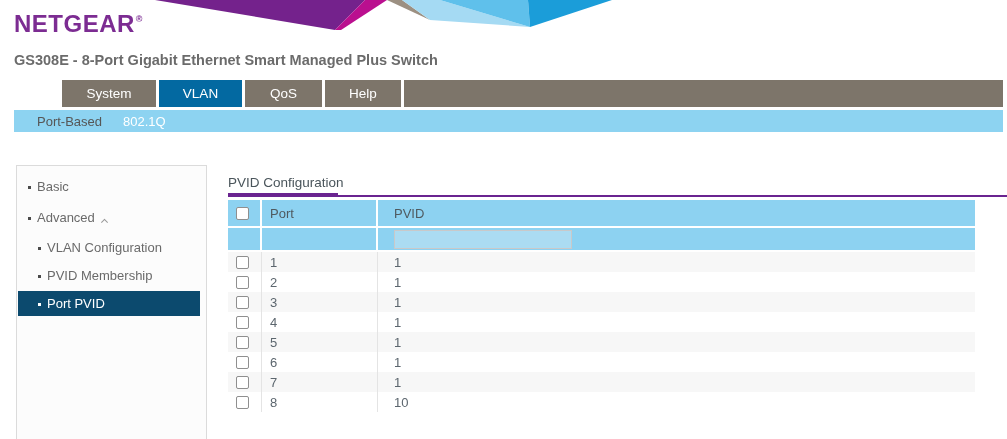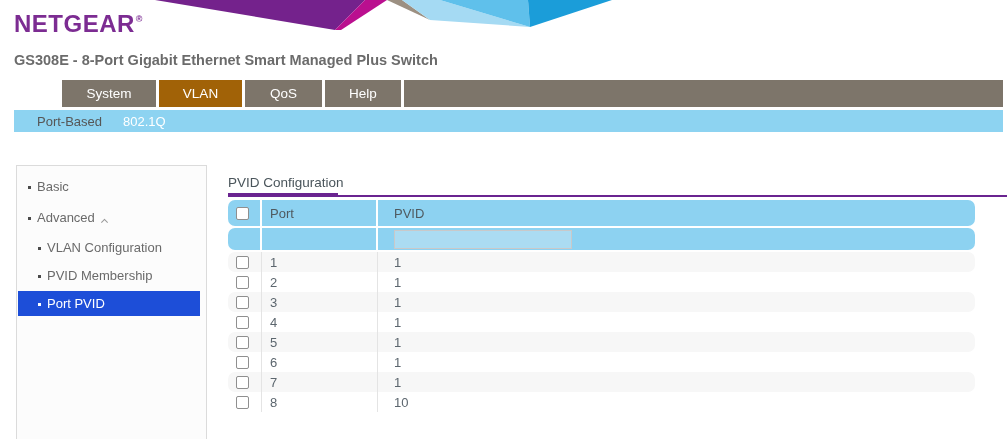--- a/index.html
+++ b/index.html
@@ -12,51 +12,51 @@
   .logo { position:absolute; left:14px; top:8px; font-size:24px; font-weight:800;
           color:#7C2C92; letter-spacing:.5px; line-height:22px; }
   .logo sup { font-size:9px; font-weight:700; vertical-align:10px; margin-left:1px; }
   .product-title { position:absolute; left:14px; top:52px; font-size:14.5px; font-weight:bold; color:#6B6B6B; }
 
   
   .tabbar { position:absolute; left:14px; right:4px; top:80px; height:27px; display:flex;padding-left:48px; }
   .tab { height:27px; line-height:27px; text-align:center; color:#fff; font-size:13.5px;
          background:#7D756A; margin-right:3px; cursor:pointer; }
   .tab.t1 { width:94px; } .tab.t2 { width:83px; } .tab.t3 { width:77px; } .tab.t4 { width:76px; }
-  .tab.active { background:#a16207; }
+  .tab.active { background:#0369a1; }
   .tab-filler { flex:1; background:#7D756A; }
 
   
   .subnav { position:absolute; left:14px; right:4px; top:110px; height:22px; background:#8DD3F1;
             display:flex; align-items:center; padding-left:23px; font-size:13px; }
   .subnav-item { margin-right:21px; color:#565656; cursor:pointer; }
   .subnav-item.active { color:#fff; }
 
   
   .sidebar { position:absolute; left:16px; top:165px; width:191px; height:274px;
              background:#FCFCFC; border:1px solid #DBDBDB; border-bottom:none; }
   .side-item { position:absolute; left:0; width:100%; font-size:13px; color:#6A6A6A;
                line-height:17px; padding-left:11px; cursor:pointer; white-space:nowrap; }
   .side-item.lvl2 { padding-left:21px; }
   .bullet { display:inline-block; width:3px; height:3px; background:#4A4A4A;
             vertical-align:2px; margin-right:6px; }
   .caret-up { display:inline-block; width:5px; height:5px; border-left:1.5px solid #999;
               border-top:1.5px solid #999; transform:rotate(45deg) translate(2px,2px);
               margin-left:7px; }
-  .side-item.selected { left:1px; width:182px; background:#1d4ed8; color:#fff;
+  .side-item.selected { left:1px; width:182px; background:#0c4a6e; color:#fff;
                         line-height:25px; padding-left:20px; }
   .side-item.selected .bullet { background:#fff; }
 
   
   .heading { position:absolute; left:228px; top:175px; font-size:13.5px; color:#4A555B; }
   .rule-thin  { position:absolute; left:228px; right:0; top:195px; height:2px; background:#6A2490; }
   .rule-thick { position:absolute; left:228px; width:110px; top:193px; height:4px; background:#6A2490; }
 
   .pvid-table { position:absolute; left:228px; top:200px; width:747px; }
-  .trow { display:flex; width:100%;border-radius:7px; }
+  .trow { display:flex; width:100%; }
   .hdr  { height:26px; background:#8DD2F1; margin-bottom:2px; }
   .flt  { height:22px; background:#8DD2F1; margin-bottom:2px; }
   .data { height:20px; background:#fff; }
   .data:nth-child(odd) { background:#F7F7F7; }
 
   .c-chk  { width:34px; display:flex; align-items:center; }
   .c-port { width:116px; display:flex; align-items:center; padding-left:8px; }
   .c-pvid { flex:1; display:flex; align-items:center; padding-left:16px; }
   .hdr .c-chk, .hdr .c-port, .flt .c-chk, .flt .c-port { border-right:2px solid #fff; }
   .data .c-chk, .data .c-port { border-right:1px solid #E4E4E4; }

